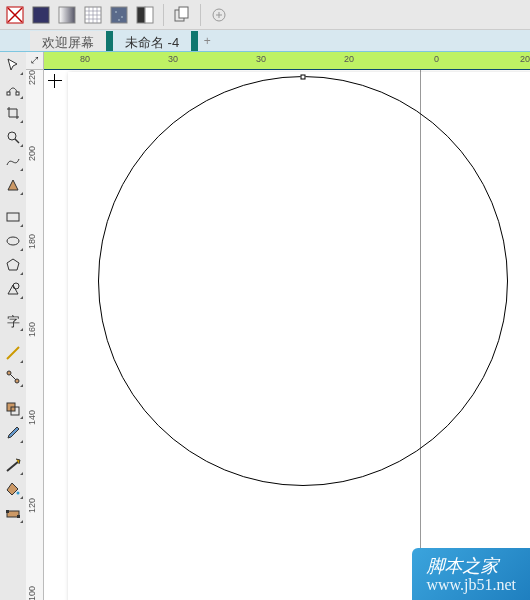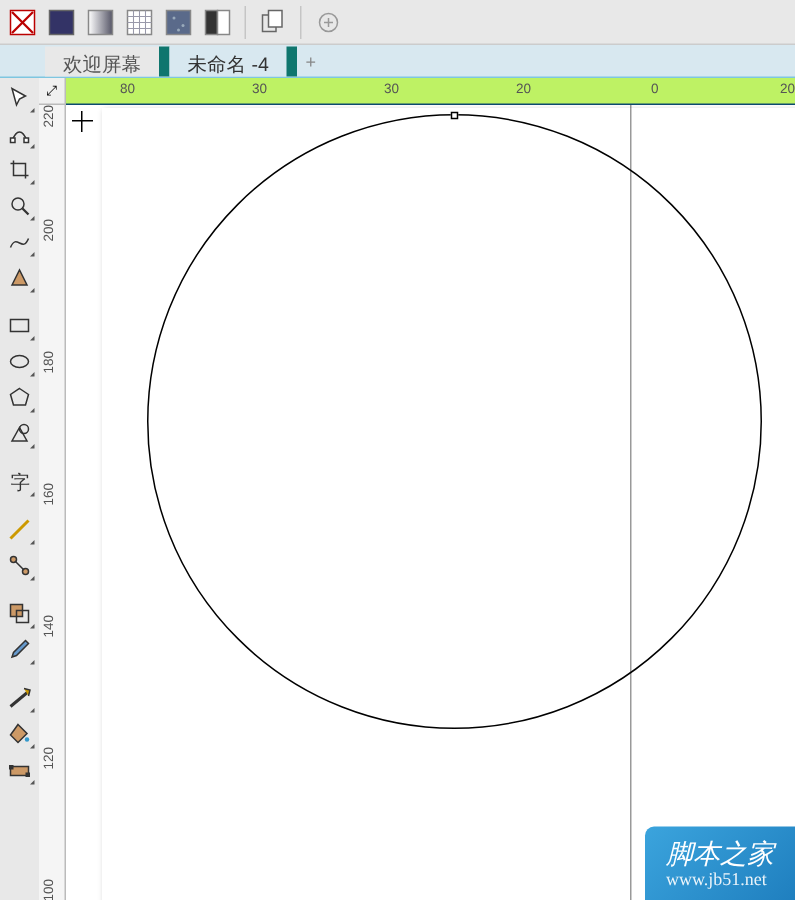--- a/index.html
+++ b/index.html
@@ -21,21 +21,21 @@
 .ruler-h .tick { position: absolute; top: 2px; font-size: 9px; }
 .ruler-v { position: absolute; left: 0; top: 18px; width: 18px; bottom: 0; background: #f5f5f5; border-right: 1px solid #bbb; font-size: 9px; color: #555; }
 .ruler-v .tick { position: absolute; left: 1px; writing-mode: vertical-rl; transform: rotate(180deg); font-size: 9px; }
 .ruler-corner { position: absolute; left: 0; top: 0; width: 18px; height: 18px; background: #f0f0f0; border-right: 1px solid #bbb; border-bottom: 1px solid #bbb; display: flex; align-items: center; justify-content: center; font-size: 9px; }
 .canvas { position: absolute; left: 18px; top: 18px; right: 0; bottom: 0; background: #fff; overflow: hidden; }
 .page-shadow { position: absolute; left: 24px; top: 2px; right: -20px; bottom: -20px; background: #fff; box-shadow: 1px 1px 4px rgba(0,0,0,0.25); }
 .guideline-v { position: absolute; top: 0; bottom: 0; width: 1px; background: rgba(0,0,0,0.4); }
 .circle-shape { position: absolute; border: 1px solid #000; border-radius: 50%; background: transparent; }
 .node { position: absolute; width: 5px; height: 5px; background: #fff; border: 1px solid #000; transform: translate(-50%, -50%); }
 .watermark { position: absolute; right: 0; bottom: 0; padding: 6px 14px; background: linear-gradient(135deg, #3ba4dd, #1f7fbf); color: #fff; font-style: italic; font-size: 18px; font-family: "KaiTi", serif; border-top-left-radius: 6px; }
-.watermark .sub { font-size: 12px; font-style: normal; display: block; text-align: left; margin-top: -2px; opacity: 0.9; }
+.watermark .sub { font-size: 16px; font-style: normal; display: block; text-align: right; margin-top: -2px; opacity: 0.9; }
 .cursor-cross { position: absolute; width: 14px; height: 14px; }
 .cursor-cross::before, .cursor-cross::after { content: ""; position: absolute; background: #000; }
 .cursor-cross::before { left: 6px; top: 0; width: 1px; height: 14px; }
 .cursor-cross::after { top: 6px; left: 0; height: 1px; width: 14px; }
 svg { display: block; }
 </style>
 </head>
 <body>
 
 <div class="top-toolbar">

